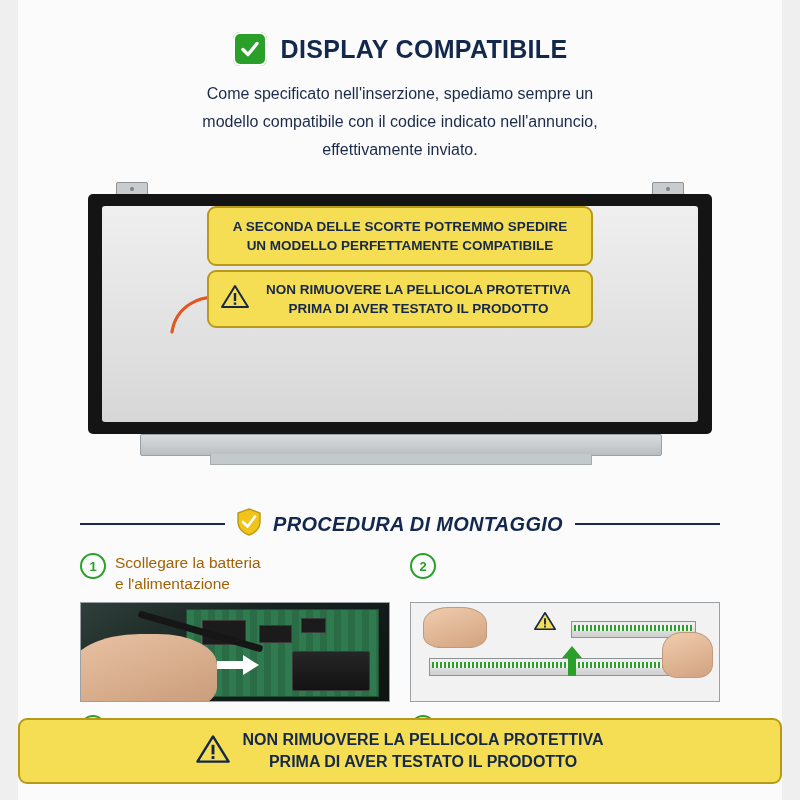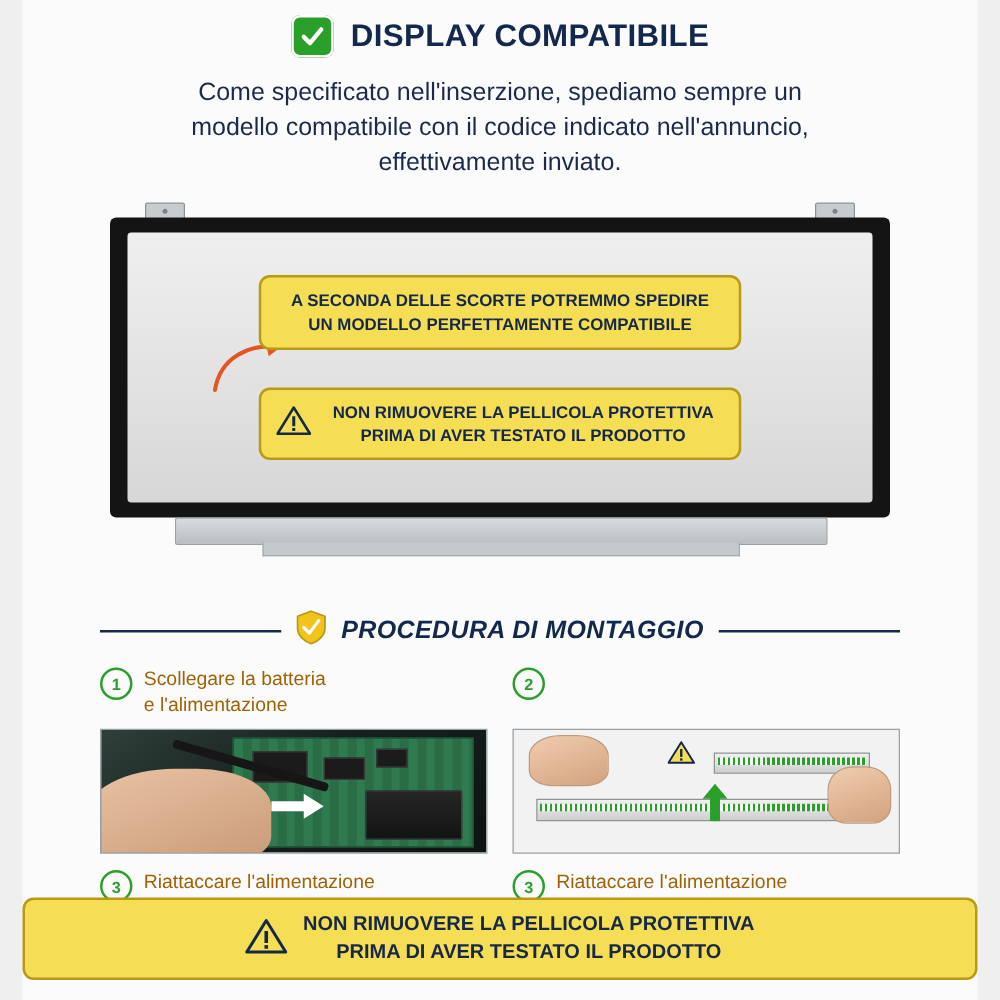--- a/index.html
+++ b/index.html
@@ -39,21 +39,21 @@
     height: 800px;
     box-sizing: border-box;
   }
 
   
   .header {
     display: flex;
     align-items: center;
     justify-content: center;
     gap: 14px;
-    padding-top: 12px;
+    padding-top: 32px;
     text-align: right;
   }
   .check-badge {
     width: 34px;
     height: 34px;
     border-radius: 7px;
     background: #2aa02a;
     display: flex;
     align-items: center;
     justify-content: center;
@@ -64,21 +64,21 @@
     font-size: 25px;
     font-weight: bold;
     letter-spacing: .3px;
     color: #12284c;
   }
 
   .intro {
     margin: 14px auto 0;
     width: 600px;
     text-align: center;
-    font-size: 20px;
+    font-size: 16px;
     line-height: 28px;
     color: #1b2a4a;
   }
 
   
   .panel-wrap {
     position: relative;
     margin: 18px auto 0;
     width: 640px;
     height: 300px;
@@ -119,22 +119,21 @@
   .panel-inner {
     position: relative;
     width: 100%;
     height: 100%;
     background: linear-gradient(180deg, #efefef 0%, #e2e2e2 55%, #d7d7d7 100%);
     border-radius: 3px;
     box-sizing: border-box;
     display: flex;
     flex-direction: column;
     align-items: center;
-    justify-content: center;
-    gap: 30px;
+    gap: 4px;
   }
   .panel-foot {
     position: absolute;
     left: 60px;
     top: 252px;
     width: 520px;
     height: 20px;
     background: linear-gradient(180deg, #d9dcde 0%, #b9bec1 100%);
     border: 1px solid #9aa0a3;
     border-radius: 2px;

